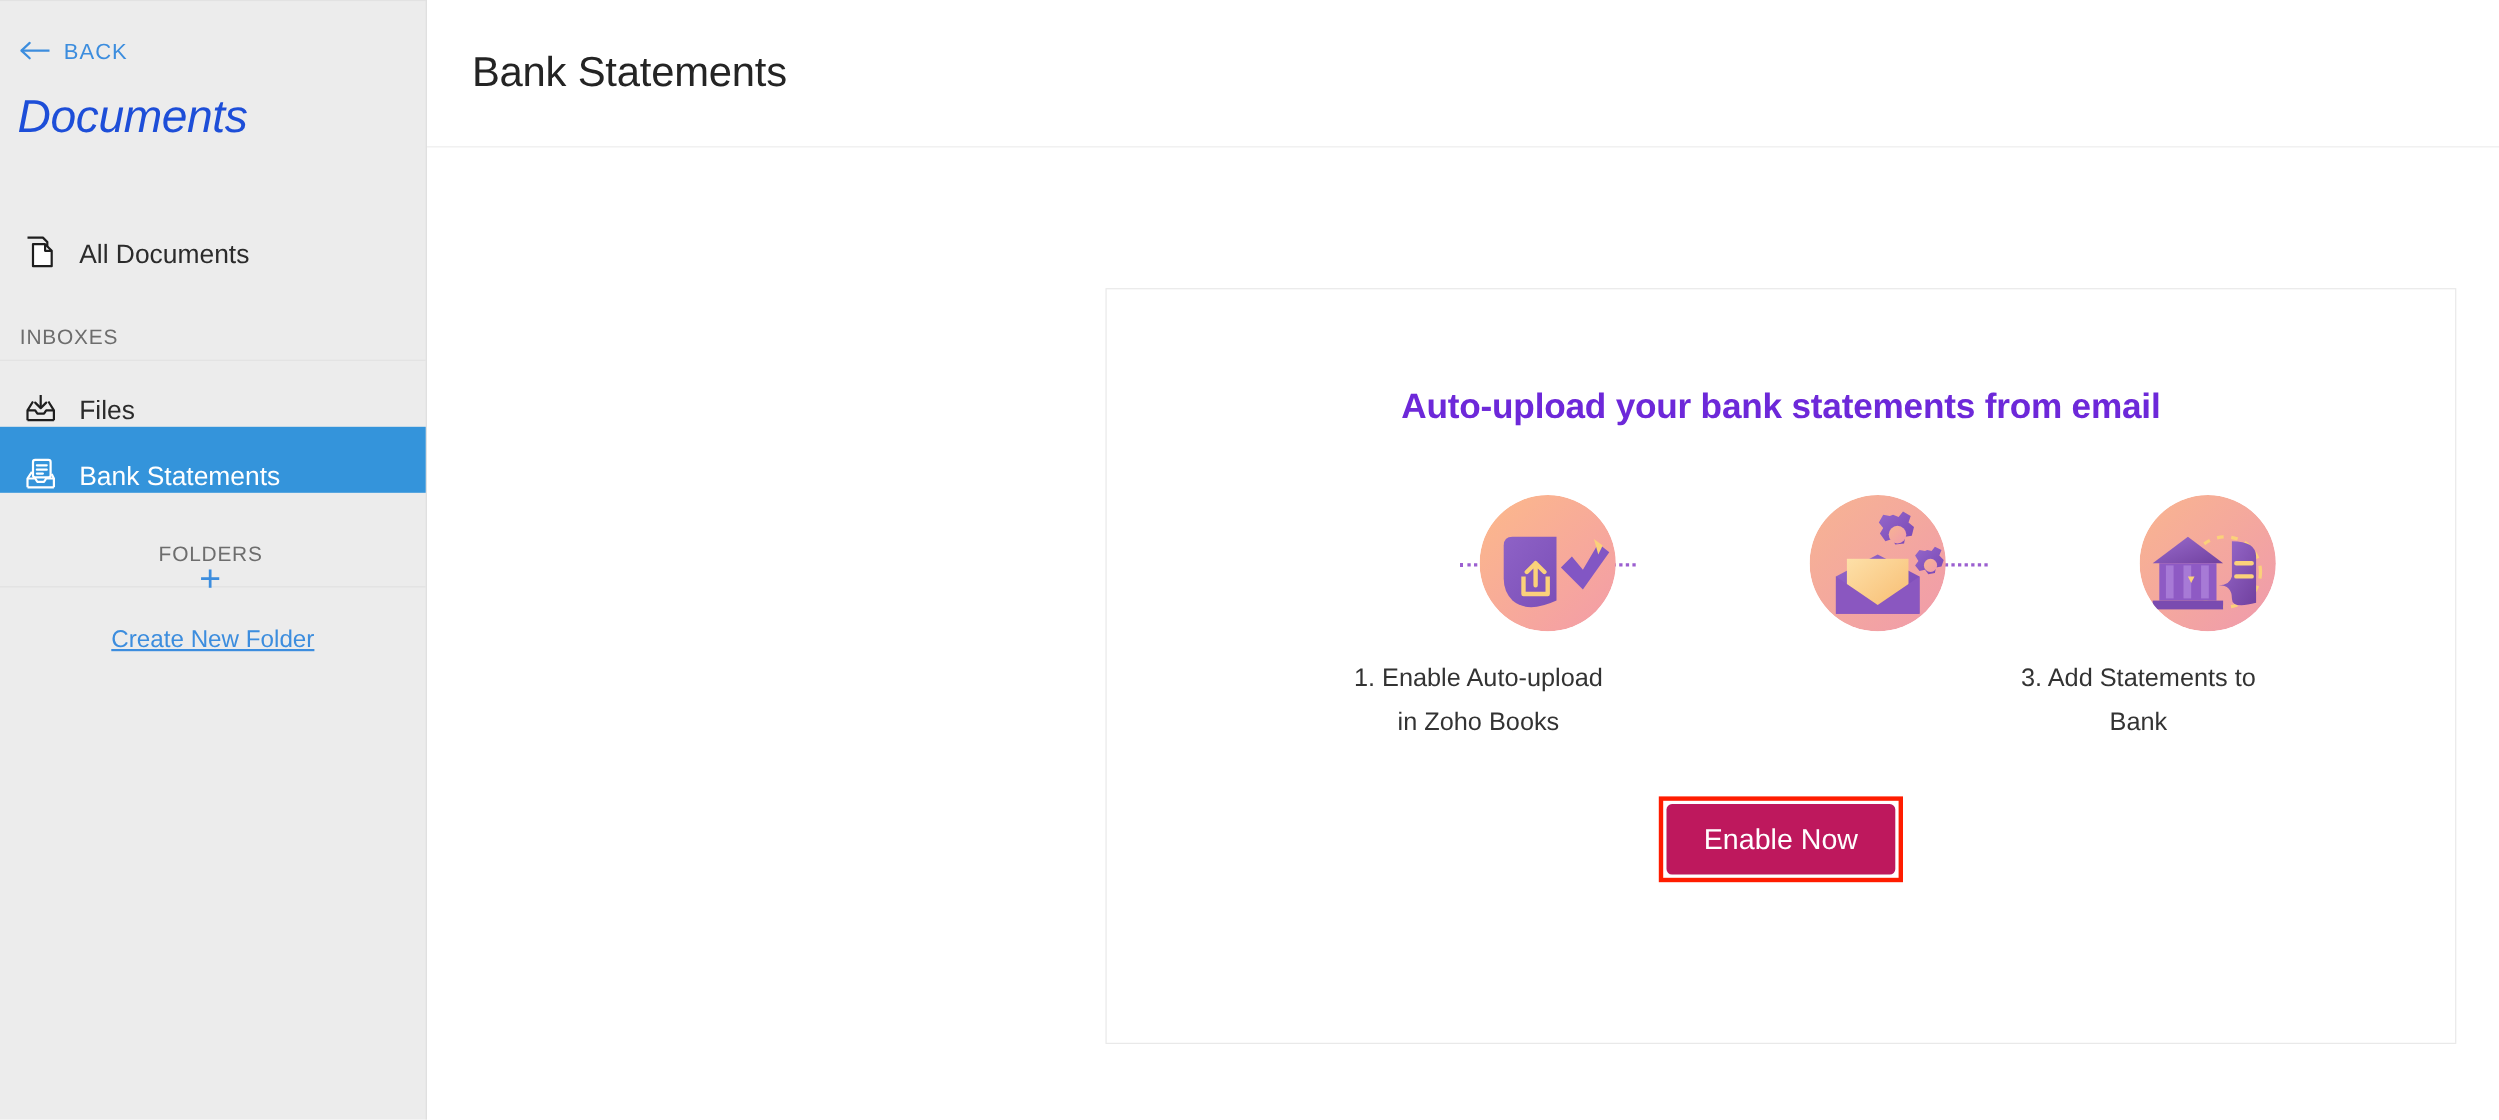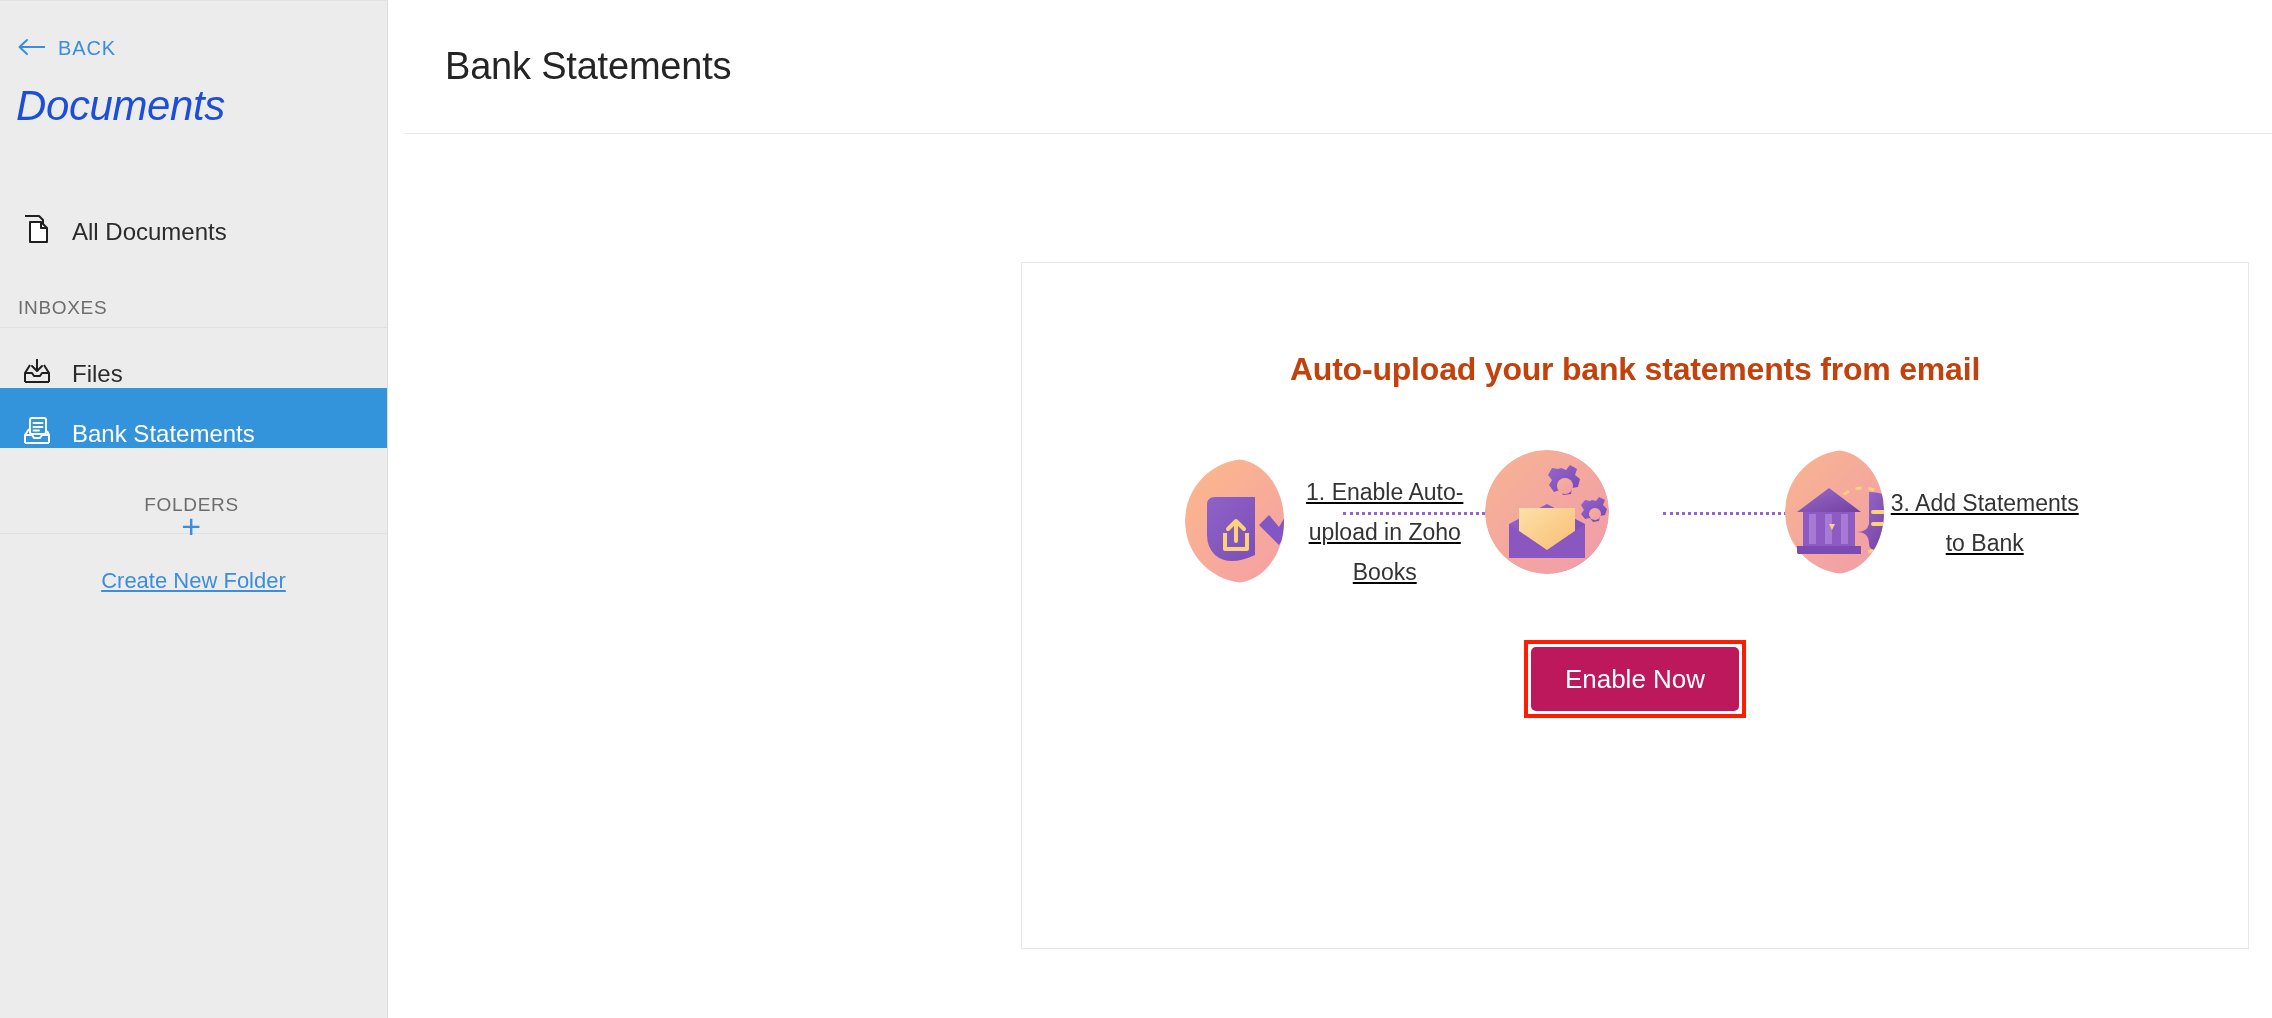--- a/index.html
+++ b/index.html
@@ -2,21 +2,21 @@
 <html><head>
 <meta charset="utf-8">
 <style>
   * { box-sizing: border-box; margin: 0; padding: 0; }
   html, body {
     width: 2272px; height: 1018px;
     background: #ffffff;
     font-family: "Liberation Sans", sans-serif;
     overflow: hidden;
   }
-  .app { display: flex; width: 2272px; height: 912px; gap: 16px; }
+  .app { display: flex; width: 2272px; height: 912px; }
 
   
   .sidebar {
     width: 388px;
     height: 1018px;
     background: #ececec;
     border-right: 1px solid #dcdcdc;
     border-top: 1px solid #e2e2e2;
     position: relative;
     flex: 0 0 388px;
@@ -127,38 +127,37 @@
     top: 128px;
     width: 1228px;
     height: 687px;
     border: 1px solid #e7e7e7;
     background: #ffffff;
   }
   .promo-title {
     text-align: center;
     font-size: 32px;
     font-weight: 700;
-    color: #c2410c;
+    color: #6d28d9;
     padding-top: 88px;
     letter-spacing: -0.2px;
   }
 
   .steps {
     display: flex;
     justify-content: center;
     align-items: flex-start;
     margin-top: 62px;
     position: relative;
   }
   .step {
     width: 300px;
     display: flex;
-    flex-direction: row;
-    align-items: center;
-    text-decoration: underline;
+    flex-direction: column;
+    align-items: flex-end;
   }
   .step-circle {
     width: 124px; height: 124px;
     border-radius: 50%;
     position: relative;
     overflow: hidden;
   }
   .step-label {
     margin-top: 22px;
     text-align: center;

